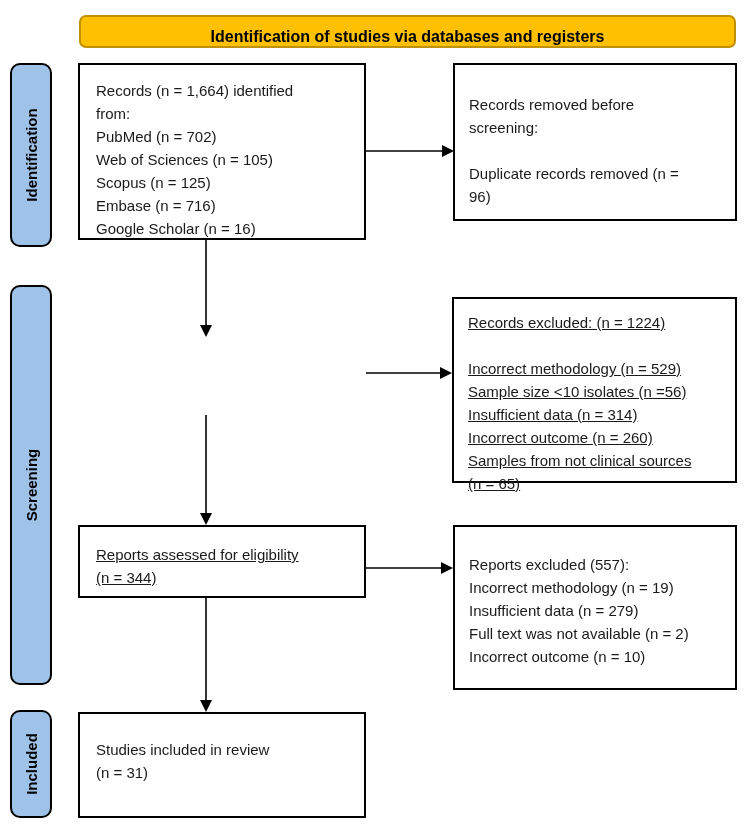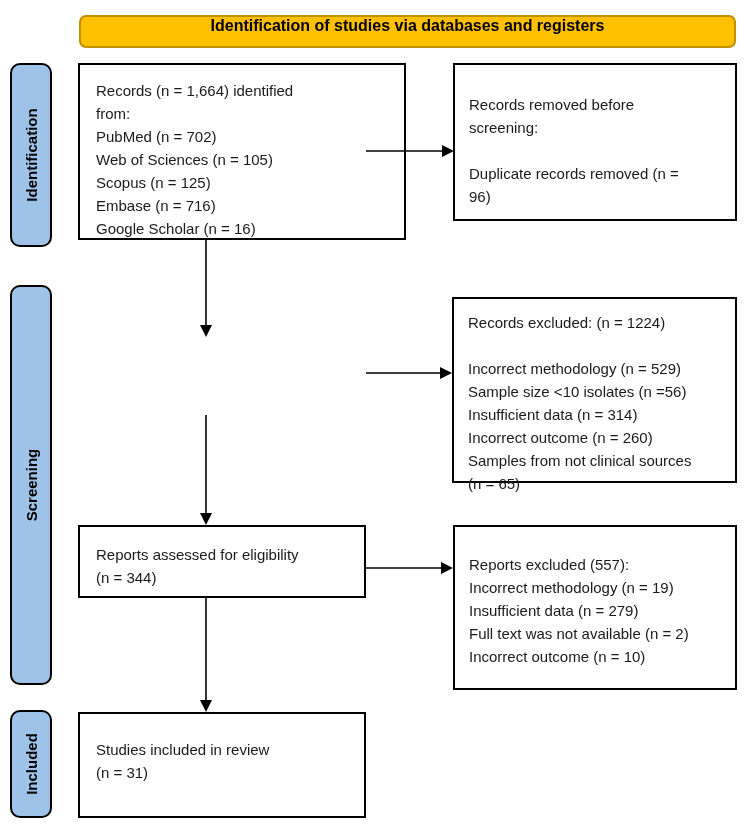--- a/index.html
+++ b/index.html
@@ -19,21 +19,21 @@
     background: #ffffff;
     overflow: hidden;
   }
   .banner {
     position: absolute;
     left: 79px; top: 15px;
     width: 657px; height: 33px;
     background: var(--banner-fill);
     border: 2px solid var(--banner-border);
     border-radius: 7px;
-    display: flex; align-items: flex-start; justify-content: center;
+    display: flex; align-items: flex-end; justify-content: center;
   }
   .banner-title {
     font-size: 16px; font-weight: bold; color: #000;
   }
   .stage-tab {
     position: absolute;
     left: 10px; width: 42px;
     background: var(--stage-fill);
     border: 2px solid var(--border);
     border-radius: 10px;
@@ -48,25 +48,25 @@
   #stage-screening { top: 285px; height: 400px; }
   #stage-included { top: 710px; height: 108px; }
   .flow-box {
     position: absolute;
     background: #ffffff;
     border: 2px solid var(--border);
     font-size: 15px;
     line-height: 23px;
   }
   .tline { min-height: 23px; white-space: nowrap; }
-  #box-records-identified { left: 78px;  top: 63px;  width: 328px; height: 177px; padding: 14px 12px 0 16px; }
+  #box-records-identified { left: 78px;  top: 63px;  width: 288px; height: 177px; padding: 14px 12px 0 16px; }
   #box-records-removed    { left: 453px; top: 63px;  width: 284px; height: 158px; padding: 28px 10px 0 14px; }
   #box-records-screened   { left: 78px;  top: 337px; width: 288px; height: 78px;  padding: 16px 12px 0 16px; }
-  #box-records-excluded   { left: 452px; top: 297px; width: 285px; height: 186px; padding: 12px 8px 0 14px; }
-  #box-reports-assessed   { left: 78px;  top: 525px; width: 288px; height: 73px;  padding: 16px 12px 0 16px; }
+  #box-records-excluded   { left: 452px; top: 297px; width: 285px; height: 186px; padding: 12px 8px 0 14px; text-decoration: underline; }
+  #box-reports-assessed   { left: 78px;  top: 525px; width: 288px; height: 73px;  padding: 16px 12px 0 16px; text-decoration: underline; }
   #box-reports-excluded   { left: 453px; top: 525px; width: 284px; height: 165px; padding: 26px 8px 0 14px; }
   #box-studies-included   { left: 78px;  top: 712px; width: 288px; height: 106px; padding: 24px 12px 0 16px; }
   .arrows {
     position: absolute; left: 0; top: 0;
     width: 750px; height: 830px;
     pointer-events: none;
   }
   .arrows line { stroke: #000; stroke-width: 1.6; }
   .arrows polygon { fill: #000; }
 </style>

